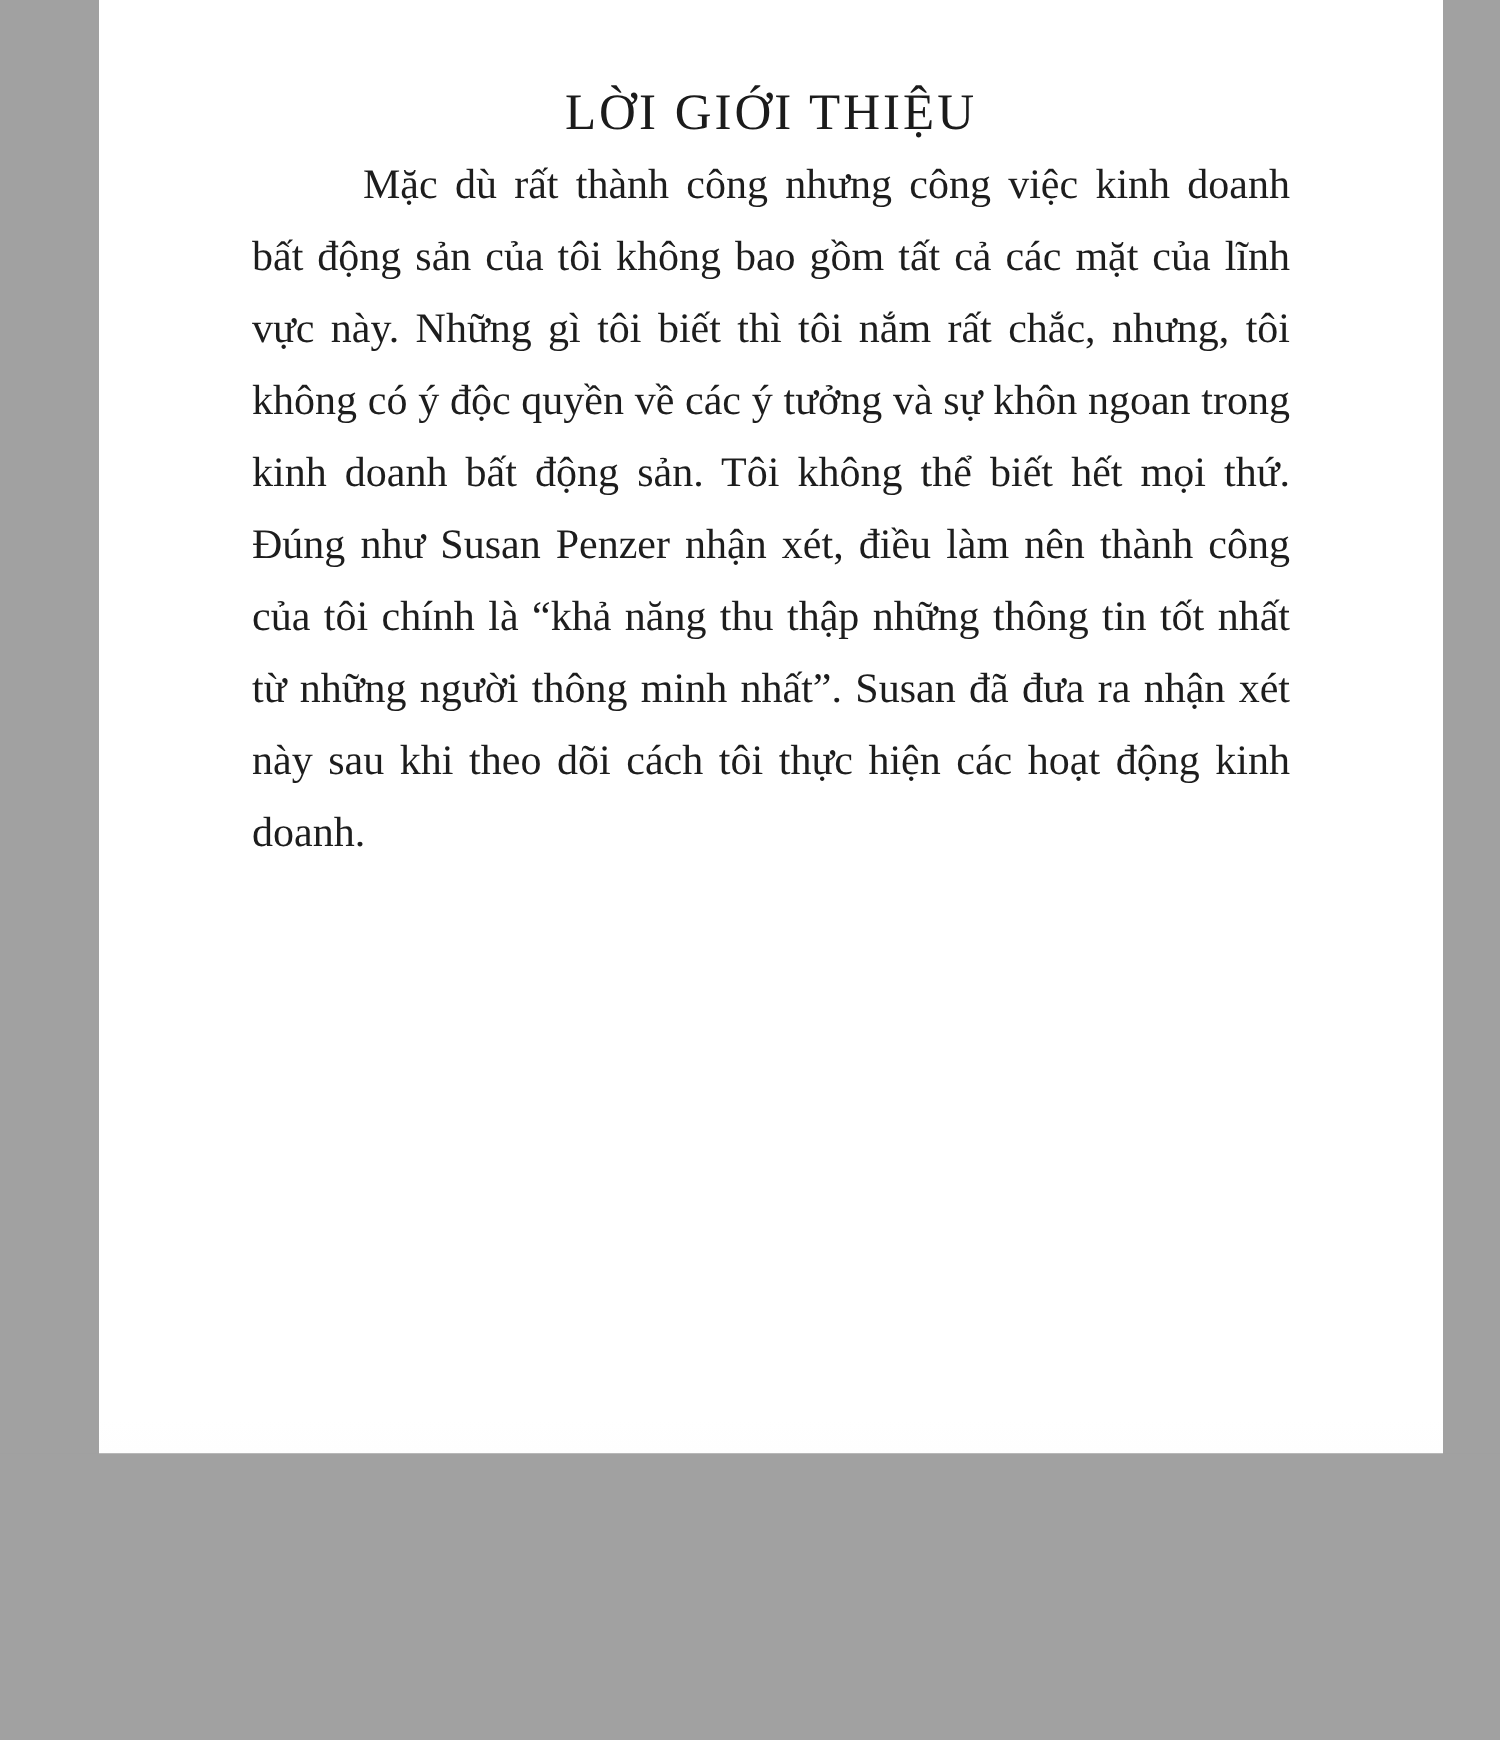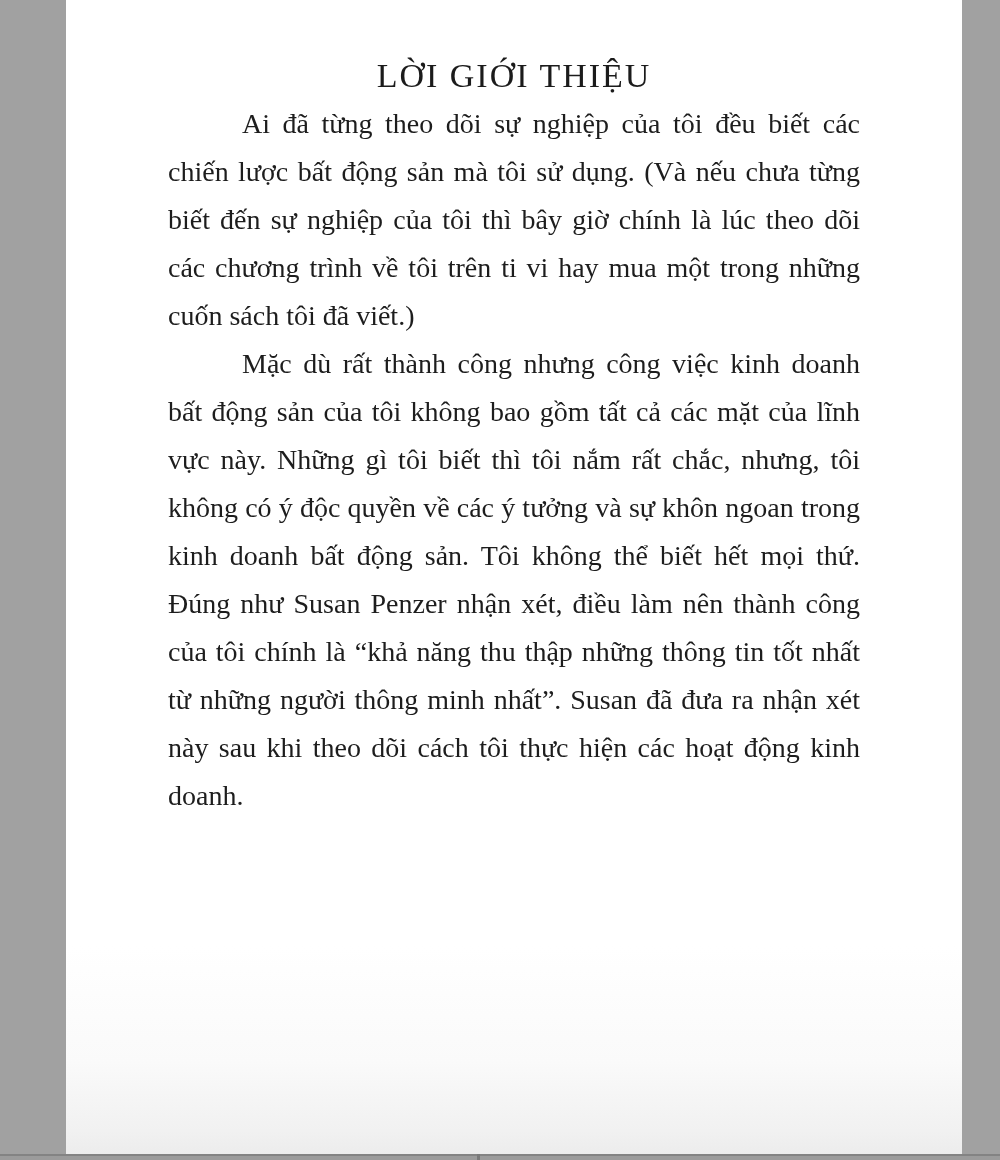--- a/index.html
+++ b/index.html
@@ -3,21 +3,21 @@
 <meta charset="utf-8">
 <style>
   html, body {
     margin: 0;
     padding: 0;
     background: #a1a1a1;
   }
   .stage {
     position: relative;
     width: 1000px;
-    height: 1160px;
+    height: 969px;
     background: #a1a1a1;
     overflow: hidden;
     font-family: "Liberation Serif", "DejaVu Serif", serif;
   }
   .page {
     position: absolute;
     left: 66px;
     top: 0;
     width: 896px;
     height: 1154px;
@@ -77,21 +77,20 @@
 
 <div class="stage">
 
   <div class="page">
 
     <h1 class="chapter-title">LỜI GIỚI THIỆU</h1>
 
     <div class="body-text">
 
 
-      <p>Ai đã từng theo dõi sự nghiệp của tôi đều biết các chiến lược bất động sản mà tôi sử dụng. (Và nếu chưa từng biết đến sự nghiệp của tôi thì bây giờ chính là lúc theo dõi các chương trình về tôi trên ti vi hay mua một trong những cuốn sách tôi đã viết.)</p>
 
       <p>Mặc dù rất thành công nhưng công việc kinh doanh bất động sản của tôi không bao gồm tất cả các mặt của lĩnh vực này. Những gì tôi biết thì tôi nắm rất chắc, nhưng, tôi không có ý độc quyền về các ý tưởng và sự khôn ngoan trong kinh doanh bất động sản. Tôi không thể biết hết mọi thứ. Đúng như Susan Penzer nhận xét, điều làm nên thành công của tôi chính là “khả năng thu thập những thông tin tốt nhất từ những người thông minh nhất”. Susan đã đưa ra nhận xét này sau khi theo dõi cách tôi thực hiện các hoạt động kinh doanh.</p>
 
     </div>
   </div>
 
   <div class="bottom-edge">
     <span class="notch"></span>
   </div>
 

